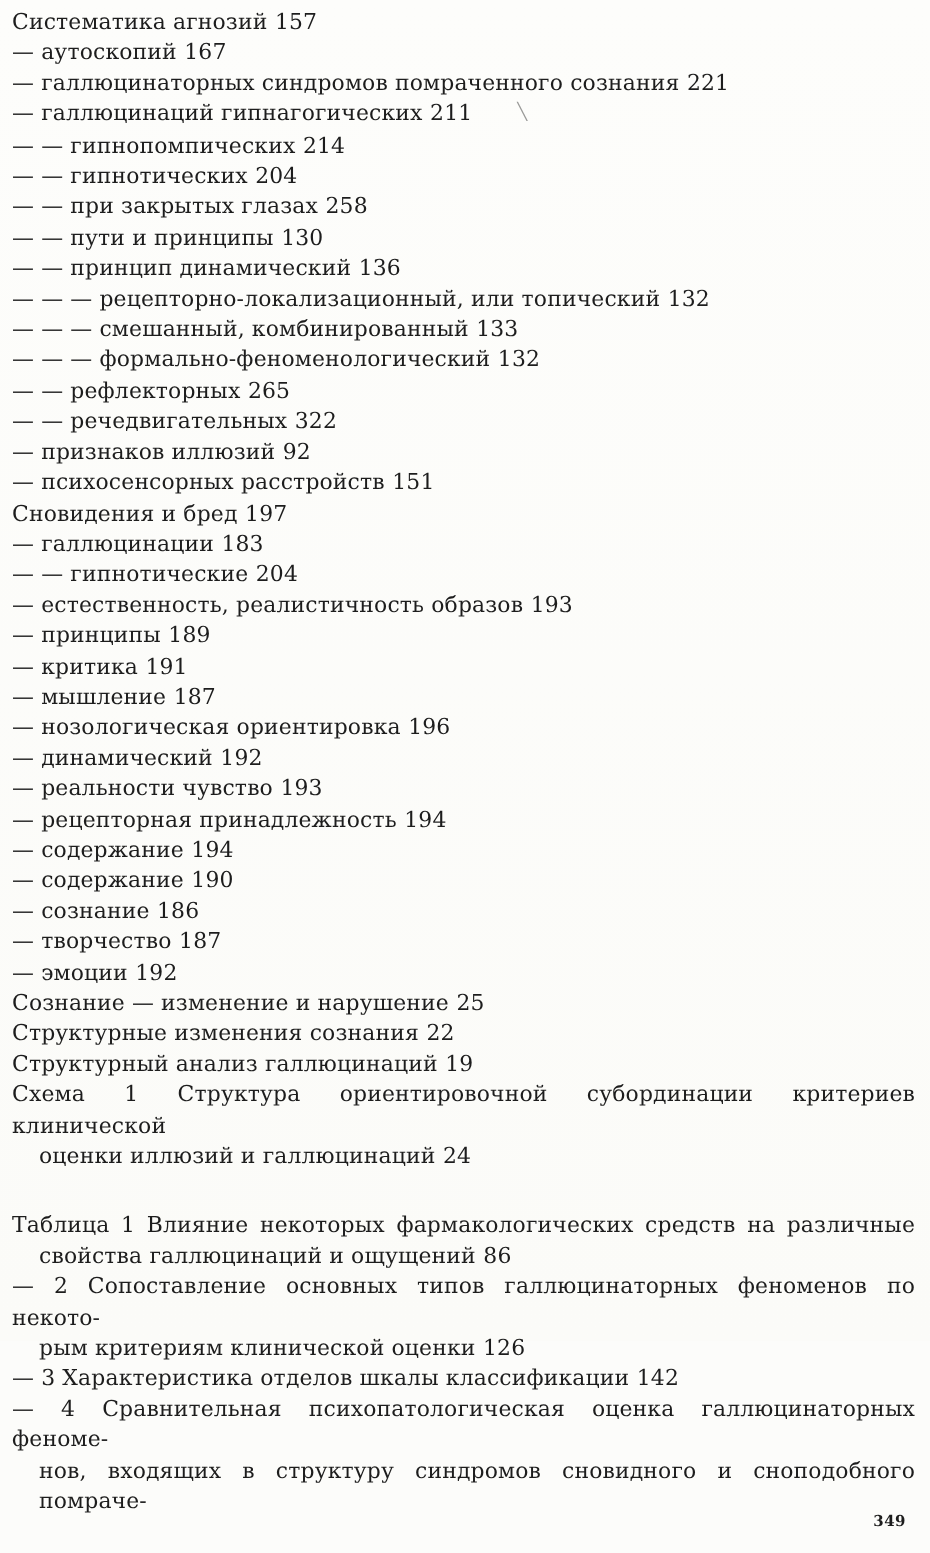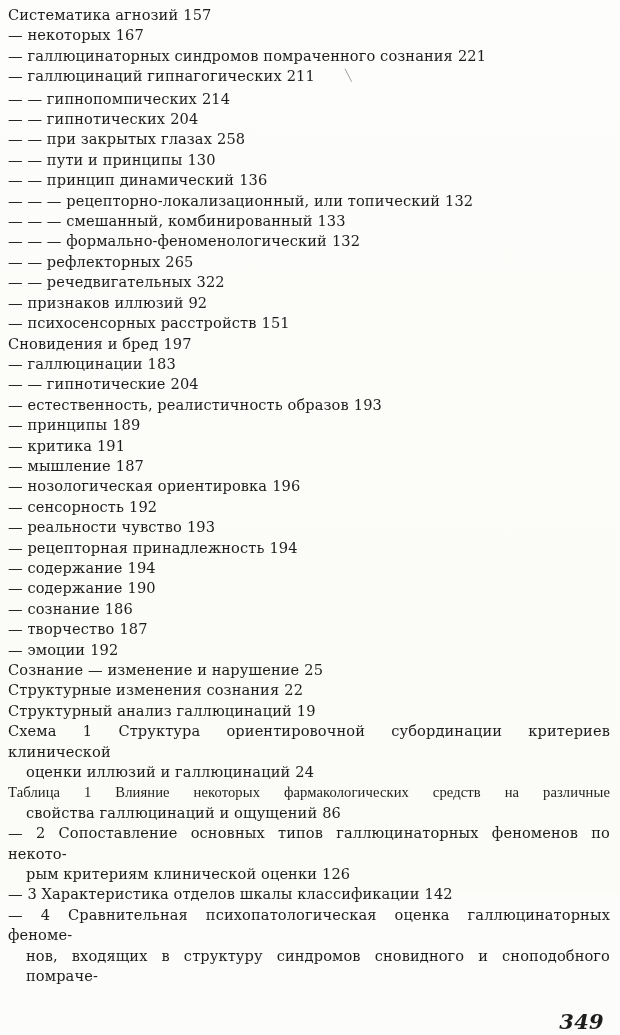--- a/index.html
+++ b/index.html
@@ -35,49 +35,48 @@
   .line.justify {
     white-space: normal;
     text-align: justify;
     text-align-last: justify;
     -moz-text-align-last: justify;
   }
   .line.cont {
     padding-left: 18px;
   }
   .line.gap {
-    font-family: Liberation Serif, serif;
+    margin-top: 26px;
   }
   .pg {
     padding-left: 5px;
   }
   .stray {
     display: inline-block;
     margin-left: 30px;
     opacity: 0.45;
     font-size: 11px;
     transform: translateY(-2px);
   }
   .folio {
     position: absolute;
     top: 1009px;
     right: 16px;
     font-weight: bold;
-    font-size: 21px;
+    font-size: 10px;
     letter-spacing: 0.3px;
-    font-style: italic;
   }
 </style>
 </head>
 <body>
 
 <div class="sheet">
   <div class="index">
       <div class="line"><span>Систематика агнозий</span><span class="pg">157</span></div>
-      <div class="line"><span>— некоторых</span><span class="pg">167</span></div>
+      <div class="line"><span>— аутоскопий</span><span class="pg">167</span></div>
       <div class="line"><span>— галлюцинаторных синдромов помраченного сознания</span><span class="pg">221</span></div>
       <div class="line"><span>— галлюцинаций гипнагогических</span><span class="pg">211</span><span class="stray">╲</span></div>
       <div class="line"><span>— — гипнопомпических</span><span class="pg">214</span></div>
       <div class="line"><span>— — гипнотических</span><span class="pg">204</span></div>
       <div class="line"><span>— — при закрытых глазах</span><span class="pg">258</span></div>
       <div class="line"><span>— — пути и принципы</span><span class="pg">130</span></div>
       <div class="line"><span>— — принцип динамический</span><span class="pg">136</span></div>
       <div class="line"><span>— — — рецепторно-локализационный, или топический</span><span class="pg">132</span></div>
       <div class="line"><span>— — — смешанный, комбинированный</span><span class="pg">133</span></div>
       <div class="line"><span>— — — формально-феноменологический</span><span class="pg">132</span></div>
@@ -86,21 +85,21 @@
       <div class="line"><span>— признаков иллюзий</span><span class="pg">92</span></div>
       <div class="line"><span>— психосенсорных расстройств</span><span class="pg">151</span></div>
       <div class="line"><span>Сновидения и бред</span><span class="pg">197</span></div>
       <div class="line"><span>— галлюцинации</span><span class="pg">183</span></div>
       <div class="line"><span>— — гипнотические</span><span class="pg">204</span></div>
       <div class="line"><span>— естественность, реалистичность образов</span><span class="pg">193</span></div>
       <div class="line"><span>— принципы</span><span class="pg">189</span></div>
       <div class="line"><span>— критика</span><span class="pg">191</span></div>
       <div class="line"><span>— мышление</span><span class="pg">187</span></div>
       <div class="line"><span>— нозологическая ориентировка</span><span class="pg">196</span></div>
-      <div class="line"><span>— сенсорность</span><span class="pg">192</span></div>
+      <div class="line"><span>— динамический</span><span class="pg">192</span></div>
       <div class="line"><span>— реальности чувство</span><span class="pg">193</span></div>
       <div class="line"><span>— рецепторная принадлежность</span><span class="pg">194</span></div>
       <div class="line"><span>— содержание</span><span class="pg">194</span></div>
       <div class="line"><span>— содержание</span><span class="pg">190</span></div>
       <div class="line"><span>— сознание</span><span class="pg">186</span></div>
       <div class="line"><span>— творчество</span><span class="pg">187</span></div>
       <div class="line"><span>— эмоции</span><span class="pg">192</span></div>
       <div class="line"><span>Сознание — изменение и нарушение</span><span class="pg">25</span></div>
       <div class="line"><span>Структурные изменения сознания</span><span class="pg">22</span></div>
       <div class="line"><span>Структурный анализ галлюцинаций</span><span class="pg">19</span></div>

